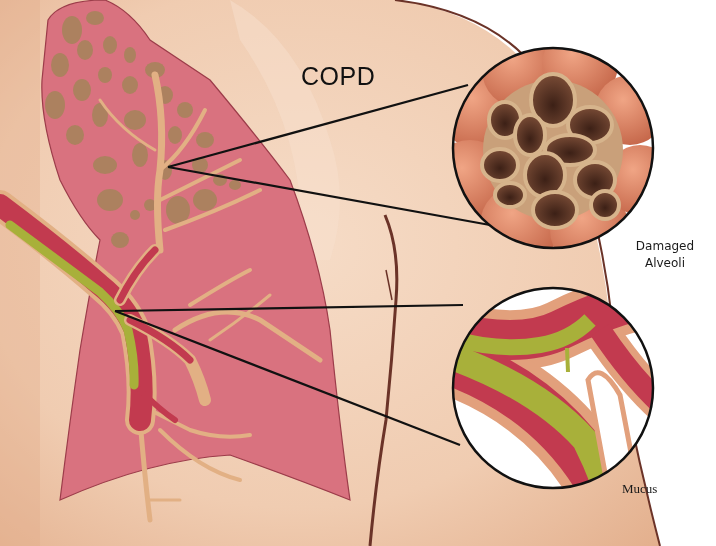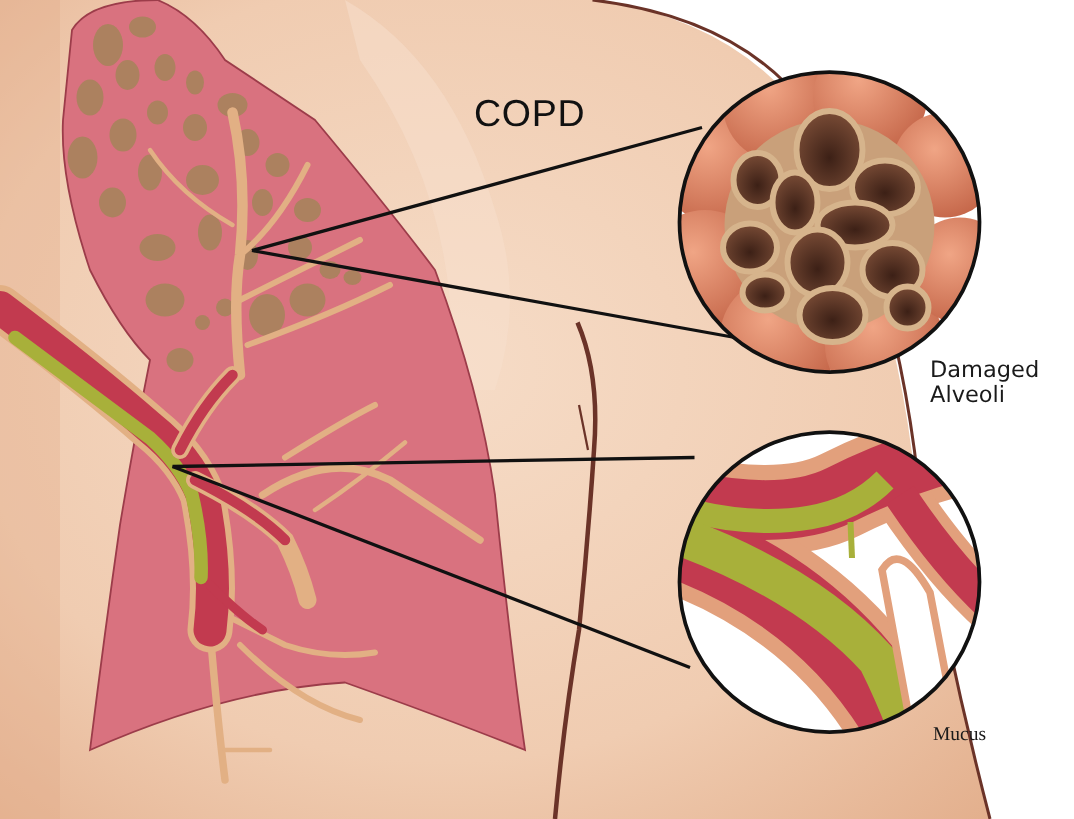--- a/index.html
+++ b/index.html
@@ -1,20 +1,20 @@
 <!DOCTYPE html>
 <html><head>
   <meta charset="utf-8">
   <style>
     html, body { margin: 0; padding: 0; }
     body { width: 716px; height: 546px; overflow: hidden; background: #ffffff; position: relative; font-family: "DejaVu Sans", sans-serif; }
     #scene { position: absolute; left: 0; top: 0; width: 716px; height: 546px; }
     .label { position: absolute; color: #1a1a1a; }
-    .title { left: 301px; top: 62px; font-family: "Liberation Sans", sans-serif; font-size: 25px; letter-spacing: 0.5px; color: #111; margin-left: 15px; }
-    .lbl-alveoli { left: 620px; top: 238px; font-family: "DejaVu Sans", sans-serif; font-size: 15px; line-height: 17px; width: 90px; }
+    .title { left: 301px; top: 62px; font-family: "Liberation Sans", sans-serif; font-size: 25px; letter-spacing: 0.5px; color: #111; }
+    .lbl-alveoli { left: 620px; top: 238px; font-family: "DejaVu Sans", sans-serif; font-size: 12px; line-height: 17px; width: 90px; text-align: center; }
     .lbl-mucus { left: 622px; top: 481px; font-family: Liberation Serif, serif; font-size: 13px; }
   </style>
 </head>
 <body>
 
 <svg id="scene" viewBox="0 0 716 546" xmlns="http://www.w3.org/2000/svg">
   <defs>
     <radialGradient id="skinGrad" cx="0.45" cy="0.45" r="0.8">
       <stop offset="0" stop-color="#f6dcc7"></stop>
       <stop offset="0.6" stop-color="#f0ccb1"></stop>

